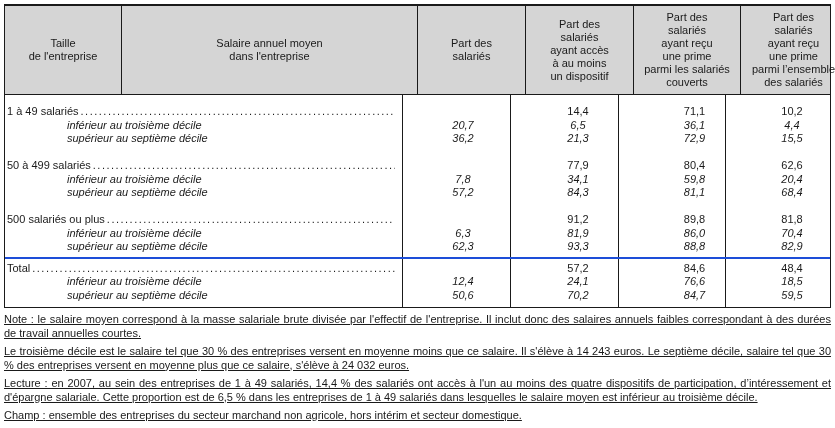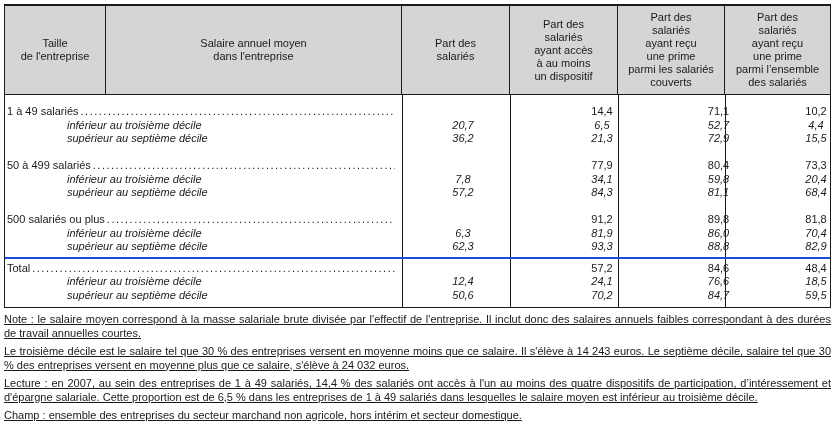--- a/index.html
+++ b/index.html
@@ -9,40 +9,40 @@
   
   .stat-table{position:absolute;left:4px;top:4px;width:825px;
               border:1px solid #1a1a1a;border-top-width:2px;box-sizing:content-box;}
 
   
   .thead{display:flex;height:88px;background:#d5d5d5;border-bottom:1px solid #1a1a1a;}
   .th{display:flex;align-items:center;justify-content:center;text-align:center;
       white-space:pre-line;font-size:11px;line-height:13px;
       border-right:1px solid #1a1a1a;box-sizing:border-box;flex:none;}
   .th:last-child{border-right:none;}
-  .th.c1{width:101px}.th.c2{width:296px}.th.c3{width:108px}
+  .th.c1{width:117px}.th.c2{width:296px}.th.c3{width:108px}
   .th.c4{width:108px}.th.c5{width:107px}.th.c6{width:105px}
 
   
   .tbody{position:relative;padding:10px 0 5px 0;}
   .vline{position:absolute;top:0;bottom:0;width:1px;background:#1a1a1a;}
   .group{position:relative;z-index:1;}
   .group.gap{margin-top:13.5px;}
   .group.with-sep{border-top:2px solid #1d4ed8;margin-top:3px;padding-top:3px;}
   .trow{display:flex;height:13.5px;line-height:13.5px;font-size:11px;}
   .lc{width:397px;flex:none;display:flex;box-sizing:border-box;padding-left:2px;overflow:hidden;justify-content:flex-end;}
   .sub .lc{padding-left:62px;flex-direction:column;}
   .pfx{font-style:italic;width:44px;flex:none;white-space:nowrap;}
   .gl{white-space:nowrap;}
   .sl{font-style:italic;white-space:nowrap;}
   .leader{flex:1;overflow:hidden;white-space:nowrap;margin:0 7px 0 2px;letter-spacing:1.5px;}
   .leader::after{content:"................................................................................................................................................................";}
   .vc{flex:none;text-align:center;box-sizing:border-box;}
   .vc.v0{width:108px;padding-left:14px;}
-  .vc.v1{width:108px;padding-left:28px;margin-left:24px;}
+  .vc.v1{width:108px;padding-left:28px;}
   .vc.v2{width:107px;padding-left:46px;}
   .vc.v3{width:105px;padding-left:29px;}
   .sub .vc{font-style:italic;}
 
   
   .notes{position:absolute;left:4px;top:313px;width:827px;
          font-size:11px;line-height:13.5px;text-align:justify;color:#1a1a1a;}
   .notes p{margin:0 0 5px 0;text-decoration:underline;}
 </style>
 </head>
@@ -93,21 +93,21 @@
             <div class="vc v3">10,2</div>
           </div>
           <div class="trow sub">
             <div class="lc">
               <span class="pfx">dont :</span>
               <span class="sl">inférieur au troisième décile</span>
               <span class="leader"></span>
             </div>
             <div class="vc v0">20,7</div>
             <div class="vc v1">6,5</div>
-            <div class="vc v2">52,7</div>
+            <div class="vc v2">36,1</div>
             <div class="vc v3">4,4</div>
           </div>
           <div class="trow sub">
             <div class="lc">
               <span class="pfx"></span>
               <span class="sl">supérieur au septième décile</span>
               <span class="leader"></span>
             </div>
             <div class="vc v0">36,2</div>
             <div class="vc v1">21,3</div>
@@ -117,21 +117,21 @@
         </div>
         <div class="group gap">
           <div class="trow">
             <div class="lc">
               <span class="gl">50 à 499 salariés</span>
               <span class="leader"></span>
             </div>
             <div class="vc v0"></div>
             <div class="vc v1">77,9</div>
             <div class="vc v2">80,4</div>
-            <div class="vc v3">73,3</div>
+            <div class="vc v3">62,6</div>
           </div>
           <div class="trow sub">
             <div class="lc">
               <span class="pfx">dont :</span>
               <span class="sl">inférieur au troisième décile</span>
               <span class="leader"></span>
             </div>
             <div class="vc v0">7,8</div>
             <div class="vc v1">34,1</div>
             <div class="vc v2">59,8</div>

